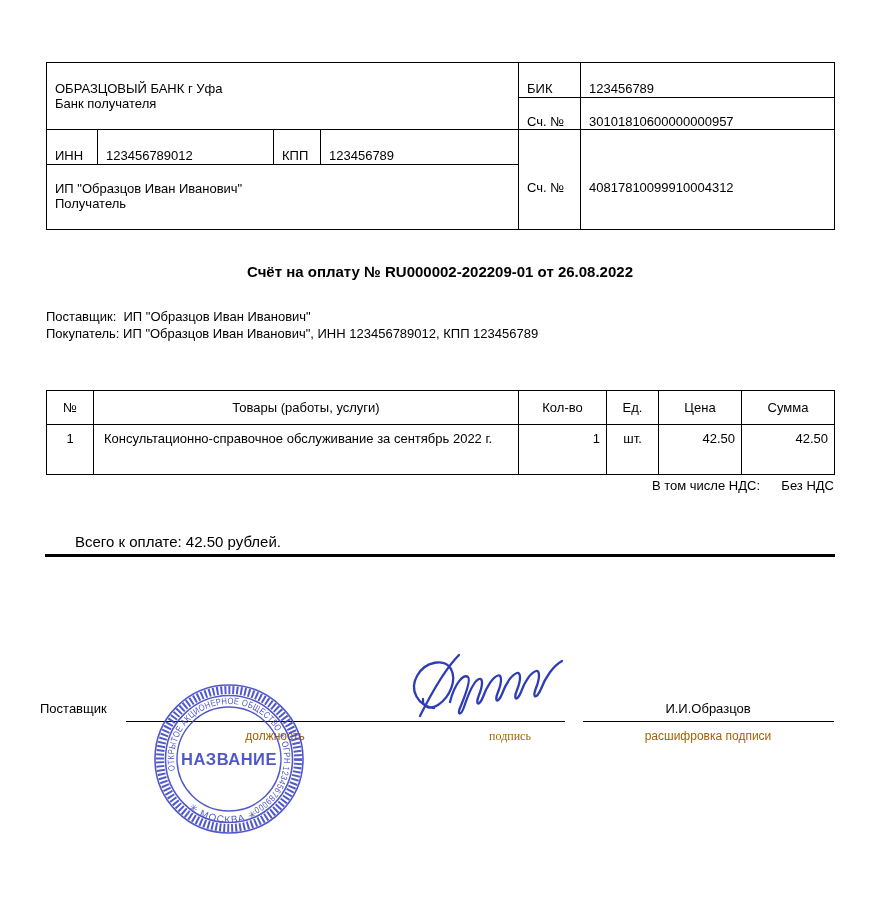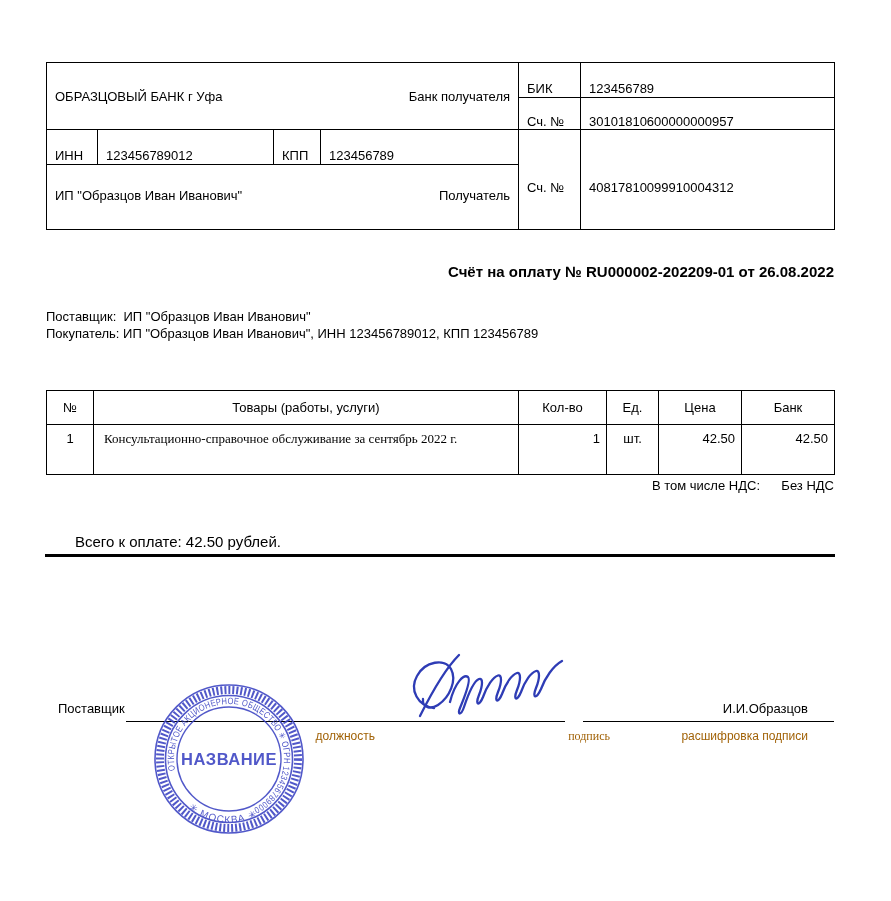--- a/index.html
+++ b/index.html
@@ -6,40 +6,40 @@
   .page{
     position:relative;width:891px;height:901px;background:#ffffff;
     font-family:"Liberation Sans","DejaVu Sans",sans-serif;
     color:#000;font-size:13px;overflow:hidden;
   }
   .abs{position:absolute;}
   
   table.bank{border-collapse:collapse;table-layout:fixed;width:788px;}
   table.bank td{border:1px solid #000;padding:16px 0 0 8px;vertical-align:middle;overflow:hidden;}
   table.bank td.two-line{padding:0;}
-  .cell-flex{display:flex;flex-direction:row;justify-content:space-between;height:100%;
+  .cell-flex{display:flex;flex-direction:column;justify-content:space-between;height:100%;
     box-sizing:border-box;padding:7px 8px 7px 8px;}
   td.vtop{vertical-align:top;padding-top:7px;}
   
   table.items{border-collapse:collapse;table-layout:fixed;width:788px;}
   table.items td,table.items th{border:1px solid #000;font-weight:normal;font-size:13px;overflow:hidden;}
   table.items th{text-align:center;height:31px;vertical-align:middle;}
   table.items td{vertical-align:top;padding-top:6px;height:42px;}
   .ta-c{text-align:center;}
   .ta-r{text-align:right;padding-right:6px;}
-  .pl10{padding-left:10px;padding-right:8px;font-family:Liberation Serif, serif;}
+  .pl10{padding-left:10px;padding-right:8px;}
   
   .tot-row{display:flex;width:388px;line-height:17px;}
   .tot-label{flex:1;text-align:right;}
   .tot-value{width:74px;text-align:right;}
   .b{font-weight:bold;}
   .hr-thick{position:absolute;background:#000;height:3px;}
   .hr-thin{position:absolute;background:#000;height:1px;}
   .caption{font-size:12px;color:#a16207;}
-  .center-text{text-align:right;}
+  .center-text{text-align:center;}
   .pre{white-space:pre;}
 </style>
 </head>
 <body>
 
 <div class="page">
 
   <table class="bank abs" style="left:46px;top:62px;">
     <colgroup>
       <col style="width:51px">
@@ -97,21 +97,21 @@
         <col style="width:83px">
         <col style="width:93px">
     </colgroup>
     <tbody>
         <tr>
       <th>№</th>
       <th>Товары (работы, услуги)</th>
       <th>Кол-во</th>
       <th>Ед.</th>
       <th>Цена</th>
-      <th>Банк</th>
+      <th>Сумма</th>
     </tr>
     <tr>
       <td class="ta-c">1</td>
       <td class="pl10">Консультационно-справочное обслуживание за сентябрь 2022 г.</td>
       <td class="ta-r">1</td>
       <td class="ta-c">шт.</td>
       <td class="ta-r">42.50</td>
       <td class="ta-r">42.50</td>
     </tr>
   </tbody>
@@ -121,21 +121,21 @@
     <div class="tot-row">
       <span class="tot-label">В том числе НДС:</span>
       <span class="tot-value">Без НДС</span>
     </div>
   </div>
 
   <div class="abs" style="left:46px;top:533px;font-size:15px;margin-left:29px;">Всего к оплате: 42.50 рублей.</div>
   <div class="hr-thick" style="left:45px;top:554px;width:790px;"></div>
 
 
-  <div class="abs" style="left:58px;top:701px;">Поставщик</div>
+  <div class="abs" style="left:40px;top:701px;">Поставщик</div>
   <div class="hr-thin" style="left:126px;top:721px;width:439px;"></div>
   <div class="hr-thin" style="left:583px;top:721px;width:251px;"></div>
   <div class="abs caption center-text" style="left:175px;top:729px;width:200px;">должность</div>
   <div class="abs caption center-text" style="left:410px;top:729px;width:200px;font-family:Liberation Serif, serif;">подпись</div>
   <div class="abs center-text" style="left:608px;top:701px;width:200px;">И.И.Образцов</div>
   <div class="abs caption center-text" style="left:608px;top:729px;width:200px;">расшифровка подписи</div>
 
   <svg class="abs" style="left:398px;top:650px;" width="170" height="75" viewBox="0 0 170 75">
     <g fill="none" stroke="#2e3cb5" stroke-width="2.3" stroke-linecap="round">
       <path d="M36,58 C20,56 11,40 19,26 C27,11 47,8 53,19 C59,30 52,47 40,55 C33,59.5 24,58 25,49"></path>

